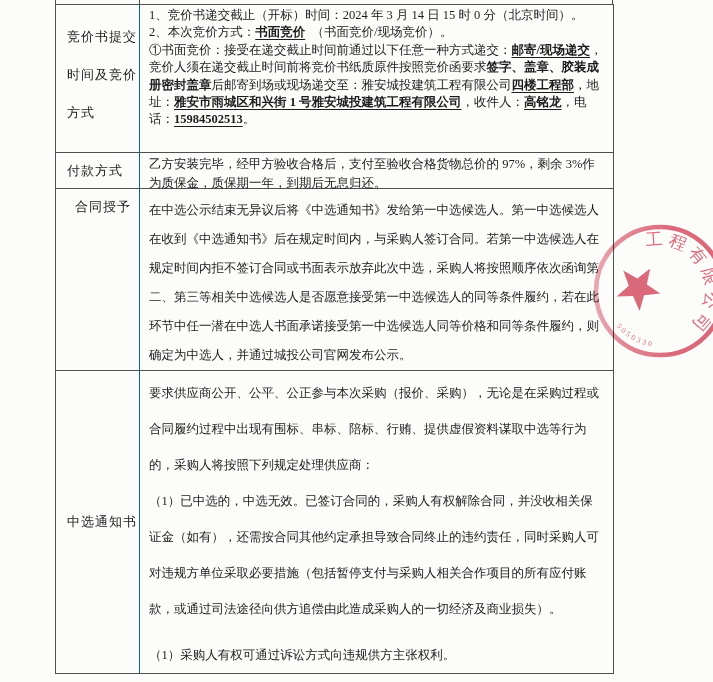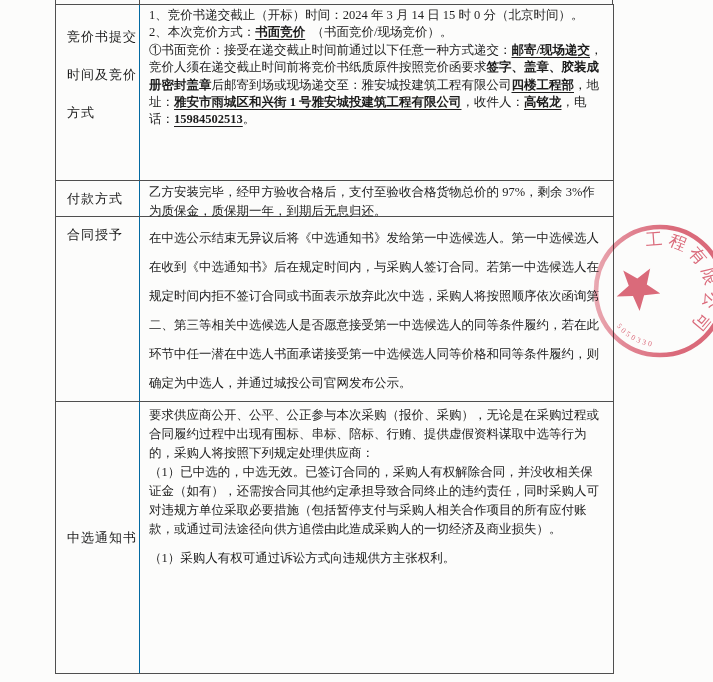--- a/index.html
+++ b/index.html
@@ -28,25 +28,25 @@
   .row-submission{height:175px;}
   .row-submission .tlabel{align-items:flex-start;padding-top:13px;}
   .row-submission .tlabel .lbl{line-height:38px;}
   .row-submission .tcontent{padding-top:2px;line-height:17.4px;}
   
   .row-payment{height:35px;}
   .row-payment .tlabel{align-items:center;}
   .row-payment .tcontent{padding-top:2px;line-height:19px;}
   
   .row-award{height:184px;}
-  .row-award .tlabel{align-items:flex-start;padding-top:9px;}
+  .row-award .tlabel{align-items:flex-start;padding-top:9px;text-align:center;}
   .row-award .tcontent{padding-top:7px;line-height:29px;}
   
   .row-integrity .tlabel{align-items:center;}
-  .row-integrity .tcontent{padding-top:4px;line-height:19px;}
+  .row-integrity .tcontent{padding-top:4px;line-height:36px;}
   .row-integrity .tcontent p:nth-of-type(3){margin-top:10px;}
   .row-integrity .tcontent p:nth-of-type(4){margin-top:1px;}
 
   .u{text-decoration:underline;text-underline-offset:3px;font-weight:bold;}
   .b{font-weight:bold;}
 
   
   .stub{position:absolute;top:0;width:1px;height:5px;background:#4f4f4f;}
   .stub.s1{left:55px;} .stub.s2{left:139px;} .stub.s3{left:612px;}
 

